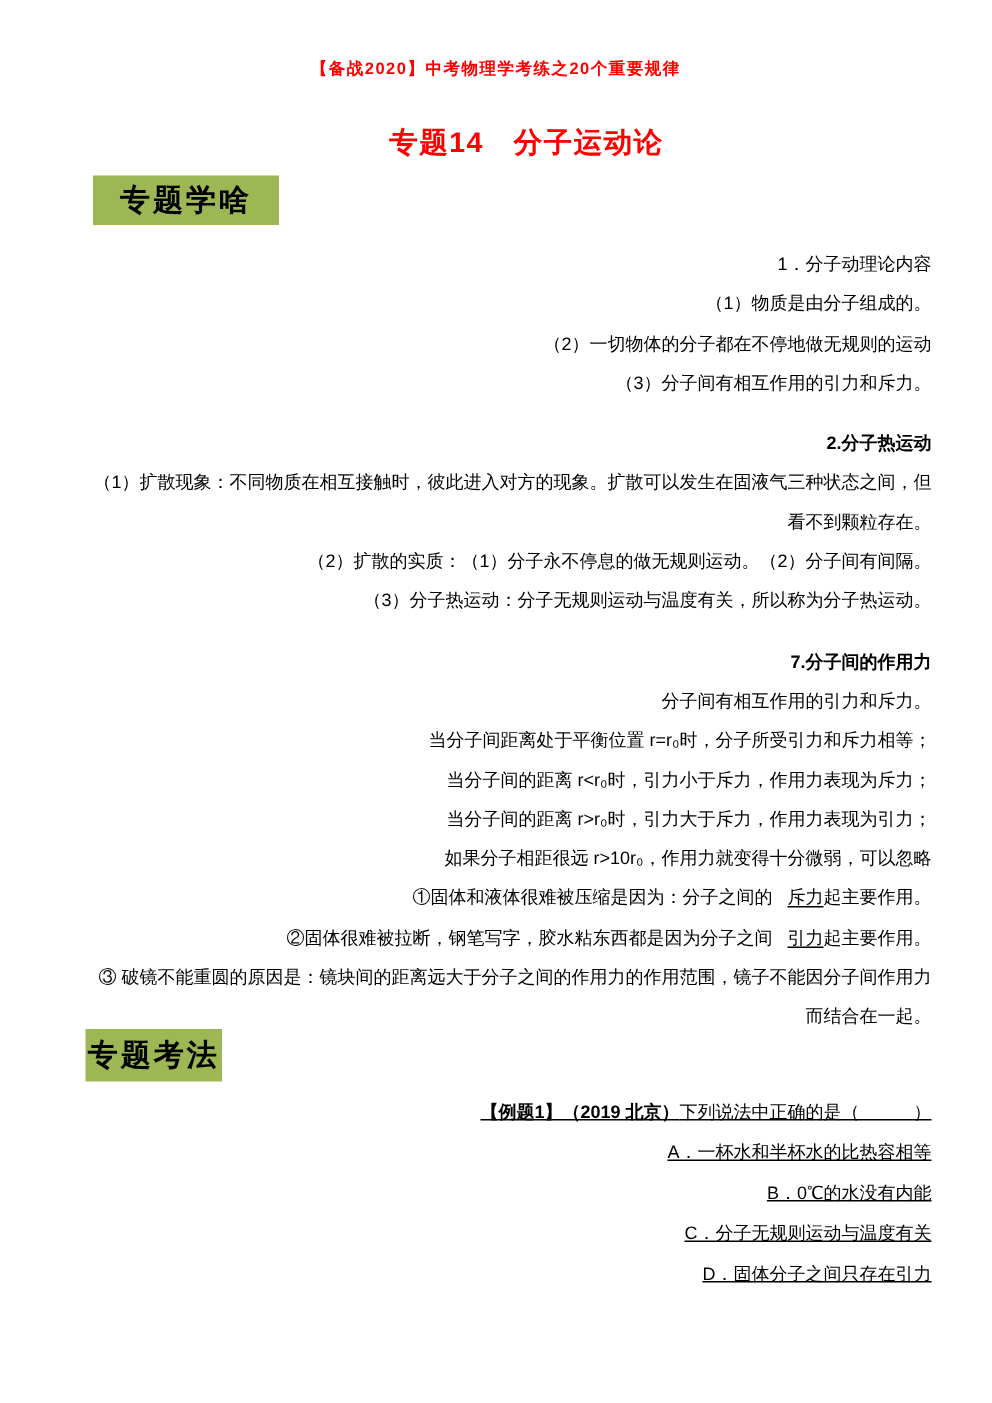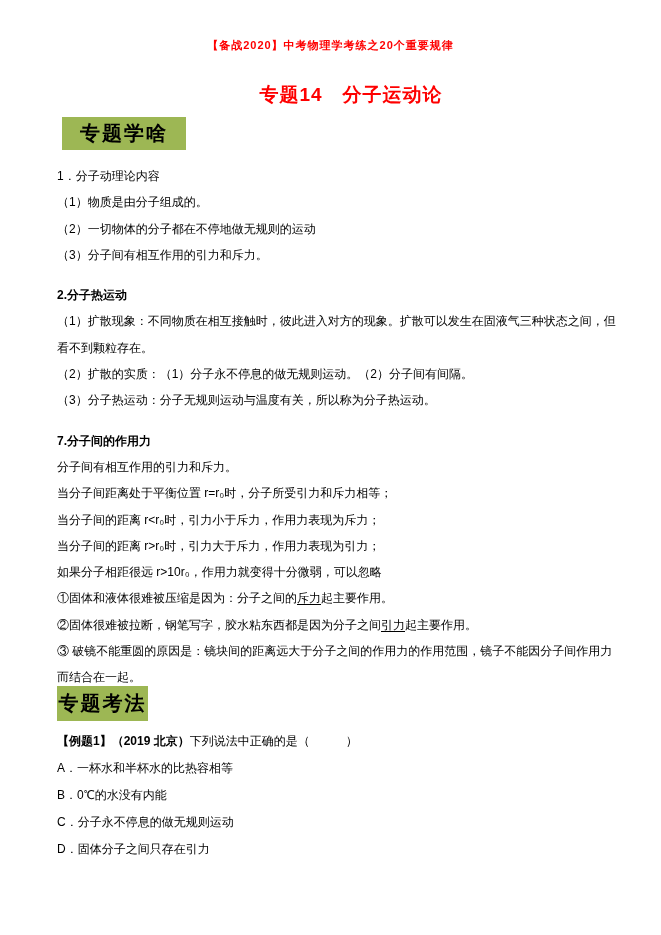--- a/index.html
+++ b/index.html
@@ -26,25 +26,25 @@
     position:absolute; right:-16px; bottom:-8px; width:76px; height:11px;
     background:#c6c6c6; z-index:-1;
     clip-path: polygon(0 0, 97% 0, 100% 45%, 10% 100%, 0 60%);
   }
   .study {
     position:absolute; left:57px; top:163px; width:564px;
     font-size:12px; line-height:26.3px;
   }
   .exam {
     position:absolute; left:57px; top:728px; width:564px;
-    font-size:12px; line-height:27px;
+    font-size:12px; line-height:27px;text-decoration:underline;
   }
-  p { margin:0; }
+  p { margin:0;text-align:right; }
   .b { font-weight:bold;margin-top:14px; }
-  .u { text-decoration:underline; text-underline-offset:2px; }
+  .u { text-decoration:underline; text-underline-offset:2px;padding-left:10px; }
 </style>
 </head>
 <body>
 
 <div class="page">
 
   <div class="doc-header">【备战2020】中考物理学考练之20个重要规律</div>
 
   <div class="doc-title">专题14　分子运动论</div>
 
@@ -75,17 +75,17 @@
 
   <div class="banner banner-exam">
     <span>专题考法</span>
     <span class="banner-shadow"></span>
   </div>
 
   <div class="exam">
     <p><span class="b">【例题1】（2019 北京）</span><span>下列说法中正确的是（　　　）</span></p>
     <p>A．一杯水和半杯水的比热容相等</p>
     <p>B．0℃的水没有内能</p>
-    <p>C．分子永不停息的做无规则运动</p>
+    <p>C．分子无规则运动与温度有关</p>
     <p>D．固体分子之间只存在引力</p>
   </div>
 
 </div>
 
 </body></html>

